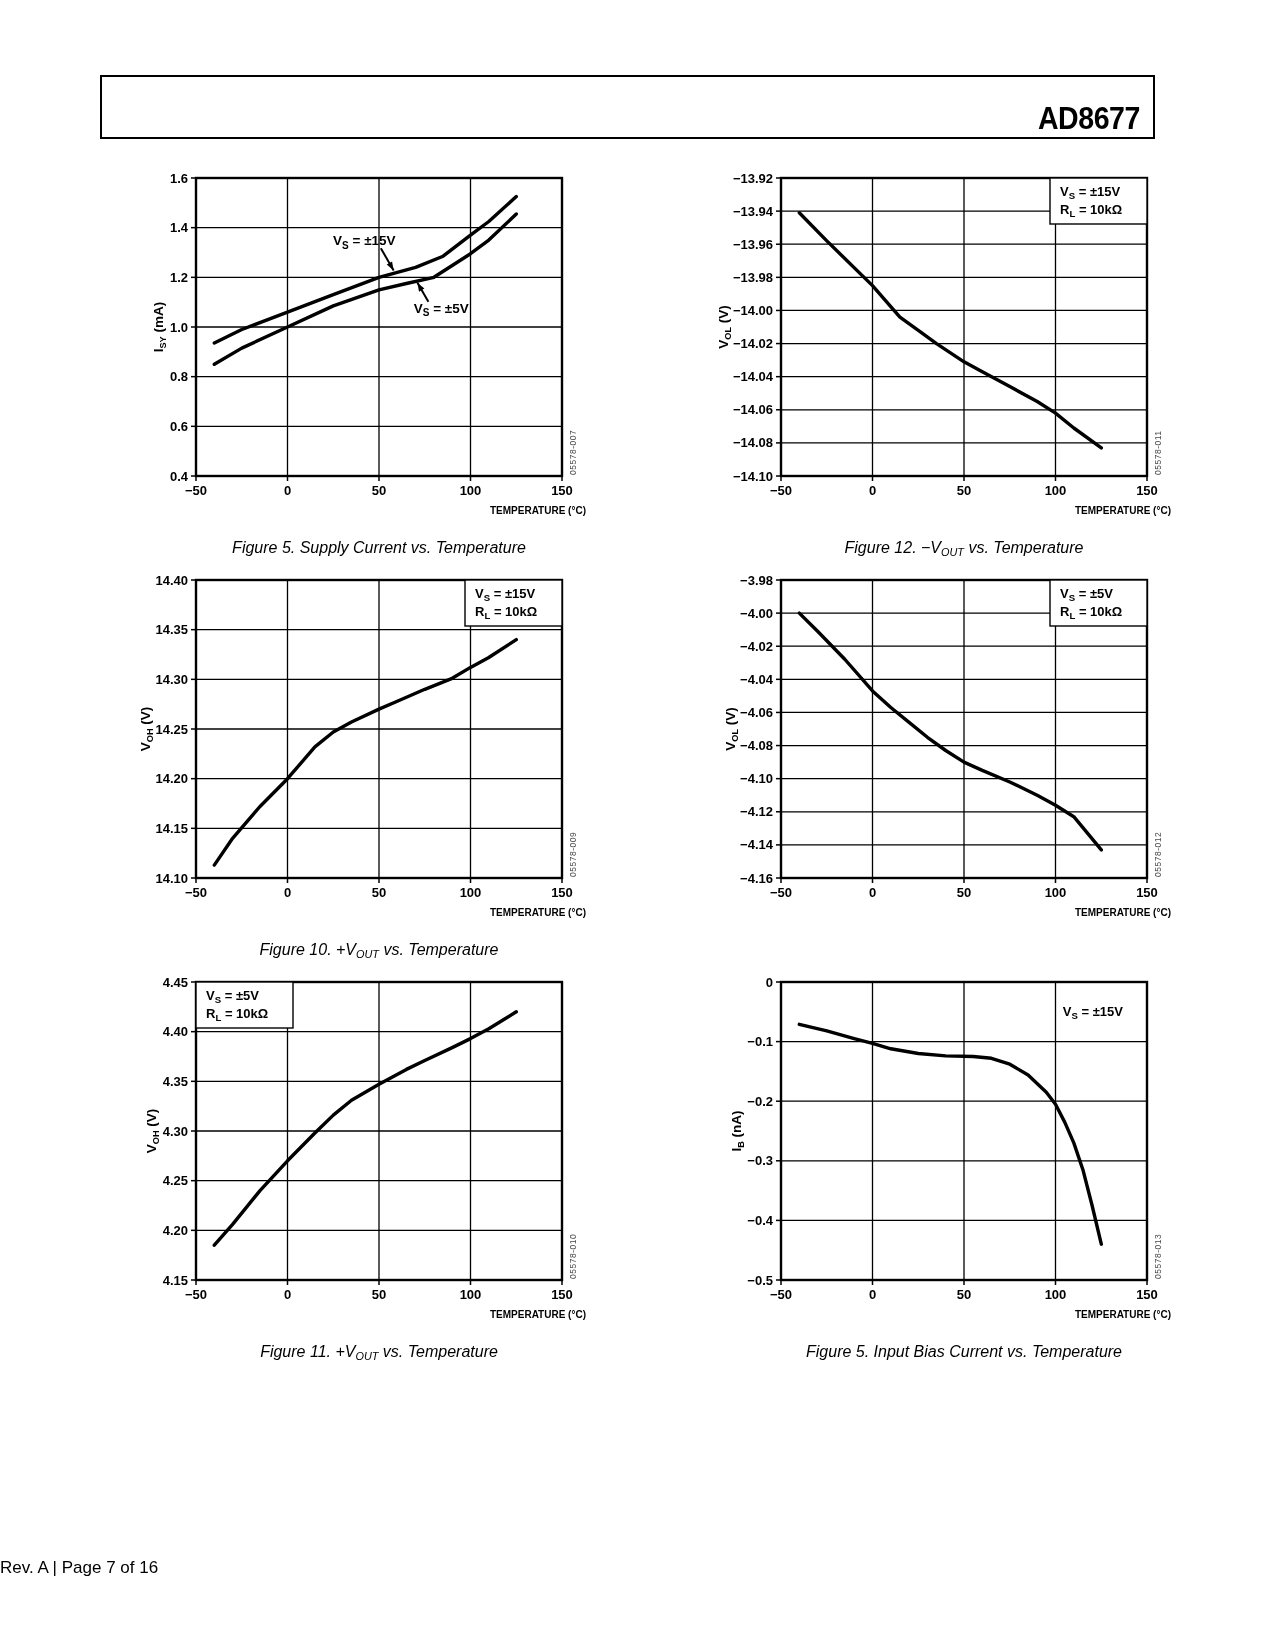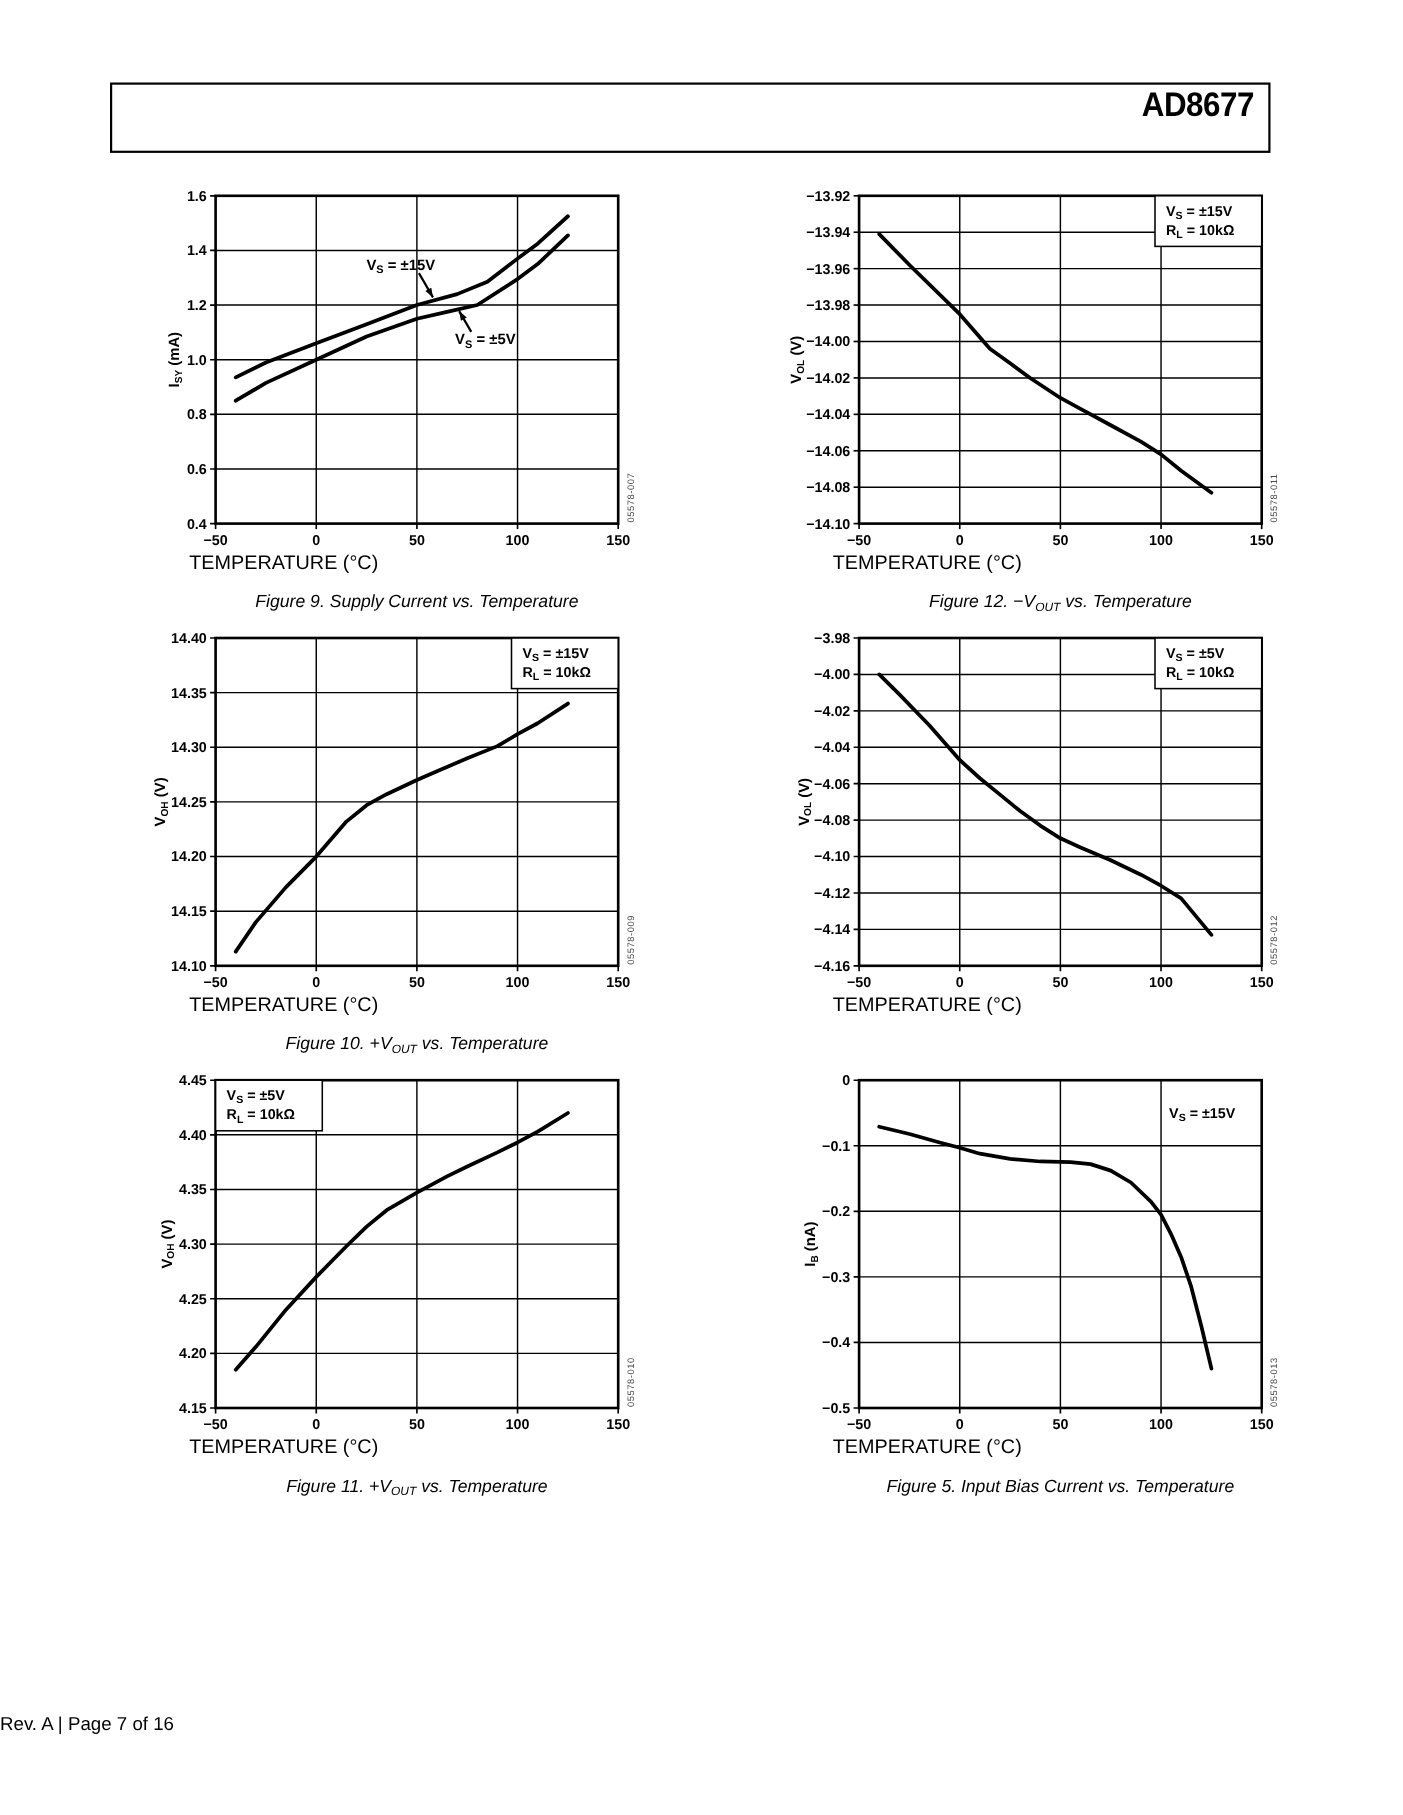--- a/index.html
+++ b/index.html
@@ -1,29 +1,29 @@
 <!DOCTYPE html>
 <html><head>
 <meta charset="utf-8">
 <style>
   html,body{margin:0;padding:0;background:#ffffff;}
   .page{position:relative;width:1275px;height:1650px;background:#ffffff;
         font-family:"Liberation Sans",sans-serif;color:#000;overflow:hidden;}
   .header-box{position:absolute;left:100px;top:75px;width:1051px;height:60px;
-        border:2.5px solid #000;display:flex;align-items:flex-start;justify-content:flex-end;}
+        border:2.5px solid #000;display:flex;align-items:flex-end;justify-content:flex-end;}
   .part-number{font-size:31px;font-weight:700;letter-spacing:-0.5px;padding-right:14px;
         transform:scaleX(0.92);transform-origin:right center;}
   .charts{position:absolute;left:96px;top:169px;display:grid;
         grid-template-columns:585px 585px;grid-auto-rows:402px;}
   .chart-cell{position:relative;width:585px;}
   .chart-cell svg{display:block;margin-left:40px;}
   .ylabel{position:absolute;width:160px;height:20px;transform:rotate(-90deg);
         text-align:center;font-size:13.5px;font-weight:700;line-height:20px;}
   .xlabel{width:450px;margin-left:40px;padding-left:36px;box-sizing:border-box;
-        text-align:left;font-size:18px;font-weight:400;height:20px;line-height:20px;}
+        text-align:right;font-size:10px;font-weight:700;height:20px;line-height:20px;}
   .caption{width:450px;margin-left:40px;margin-top:16px;padding-left:36px;box-sizing:border-box;
         text-align:center;font-size:16px;font-style:italic;line-height:22px;}
   .sub{font-size:0.68em;vertical-align:-0.28em;}
   .caption .sub{}
   .footer{position:absolute;left:0;top:1558px;width:100%;text-align:left;font-size:17px;}
 </style>
 </head>
 <body>
 
 <div class="page">
@@ -71,21 +71,21 @@
           <polyline points="78.3,195.3 105.8,179.1 151.5,158.0 197.3,136.9 243.0,120.8 270.4,114.5 297.9,108.3 334.5,84.7 352.8,71.1 380.3,45.0" fill="none" stroke="#000" stroke-width="3.4" stroke-linejoin="round" stroke-linecap="round"></polyline>
           <text x="228.36" y="76.32500000000002" font-size="13.5" text-anchor="middle" font-weight="700" fill="#000" font-family="&quot;Liberation Sans&quot;, sans-serif"><tspan dy="0.00">V</tspan><tspan dy="3.24" font-size="10.0">S</tspan><tspan dy="-3.24"> = ±15V</tspan></text>
           <line x1="244.83" y1="79.27833333333336" x2="257.64" y2="101.38000000000001" stroke="#000" stroke-width="2"></line>
           <polygon points="257.64,101.38000000000001 250.7304925007008,95.61296383597882 256.0705438709793,92.51790050501128" fill="#000"></polygon>
           <text x="305.22" y="143.87166666666667" font-size="13.5" text-anchor="middle" font-weight="700" fill="#000" font-family="&quot;Liberation Sans&quot;, sans-serif"><tspan dy="0.00">V</tspan><tspan dy="3.24" font-size="10.0">S</tspan><tspan dy="-3.24"> = ±5V</tspan></text>
           <line x1="292.40999999999997" y1="132.66999999999996" x2="281.43" y2="113.79666666666668" stroke="#000" stroke-width="2"></line>
           <polygon points="281.43,113.79666666666668 288.3488955734847,119.55243629749918 283.01389462416915,122.65619700520766" fill="#000"></polygon>
           <text x="440" y="306" font-size="8.5" fill="#4a4a4a" text-anchor="start" letter-spacing="0.5" transform="rotate(-90 440 306)" font-family="&quot;Liberation Sans&quot;, sans-serif">05578-007</text>
         </svg>
         <div class="xlabel">TEMPERATURE (°C)</div>
-        <div class="caption">Figure 9. Supply Current vs. Temperature</div>
+        <div class="caption">Figure 5. Supply Current vs. Temperature</div>
       </div>
       <div class="chart-cell">
         <div class="ylabel" style="left: -37px; top: 148px;">V<span class="sub">OL</span> (V)</div>
         <svg width="450" height="332" viewBox="0 0 450 332">
           <line x1="151.5" y1="9" x2="151.5" y2="307" stroke="#000" stroke-width="1.3"></line>
           <line x1="243" y1="9" x2="243" y2="307" stroke="#000" stroke-width="1.3"></line>
           <line x1="334.5" y1="9" x2="334.5" y2="307" stroke="#000" stroke-width="1.3"></line>
           <line x1="60" y1="42.11111111111045" x2="426" y2="42.11111111111045" stroke="#000" stroke-width="1.3"></line>
           <line x1="60" y1="75.22222222222386" x2="426" y2="75.22222222222386" stroke="#000" stroke-width="1.3"></line>
           <line x1="60" y1="108.33333333333432" x2="426" y2="108.33333333333432" stroke="#000" stroke-width="1.3"></line>

